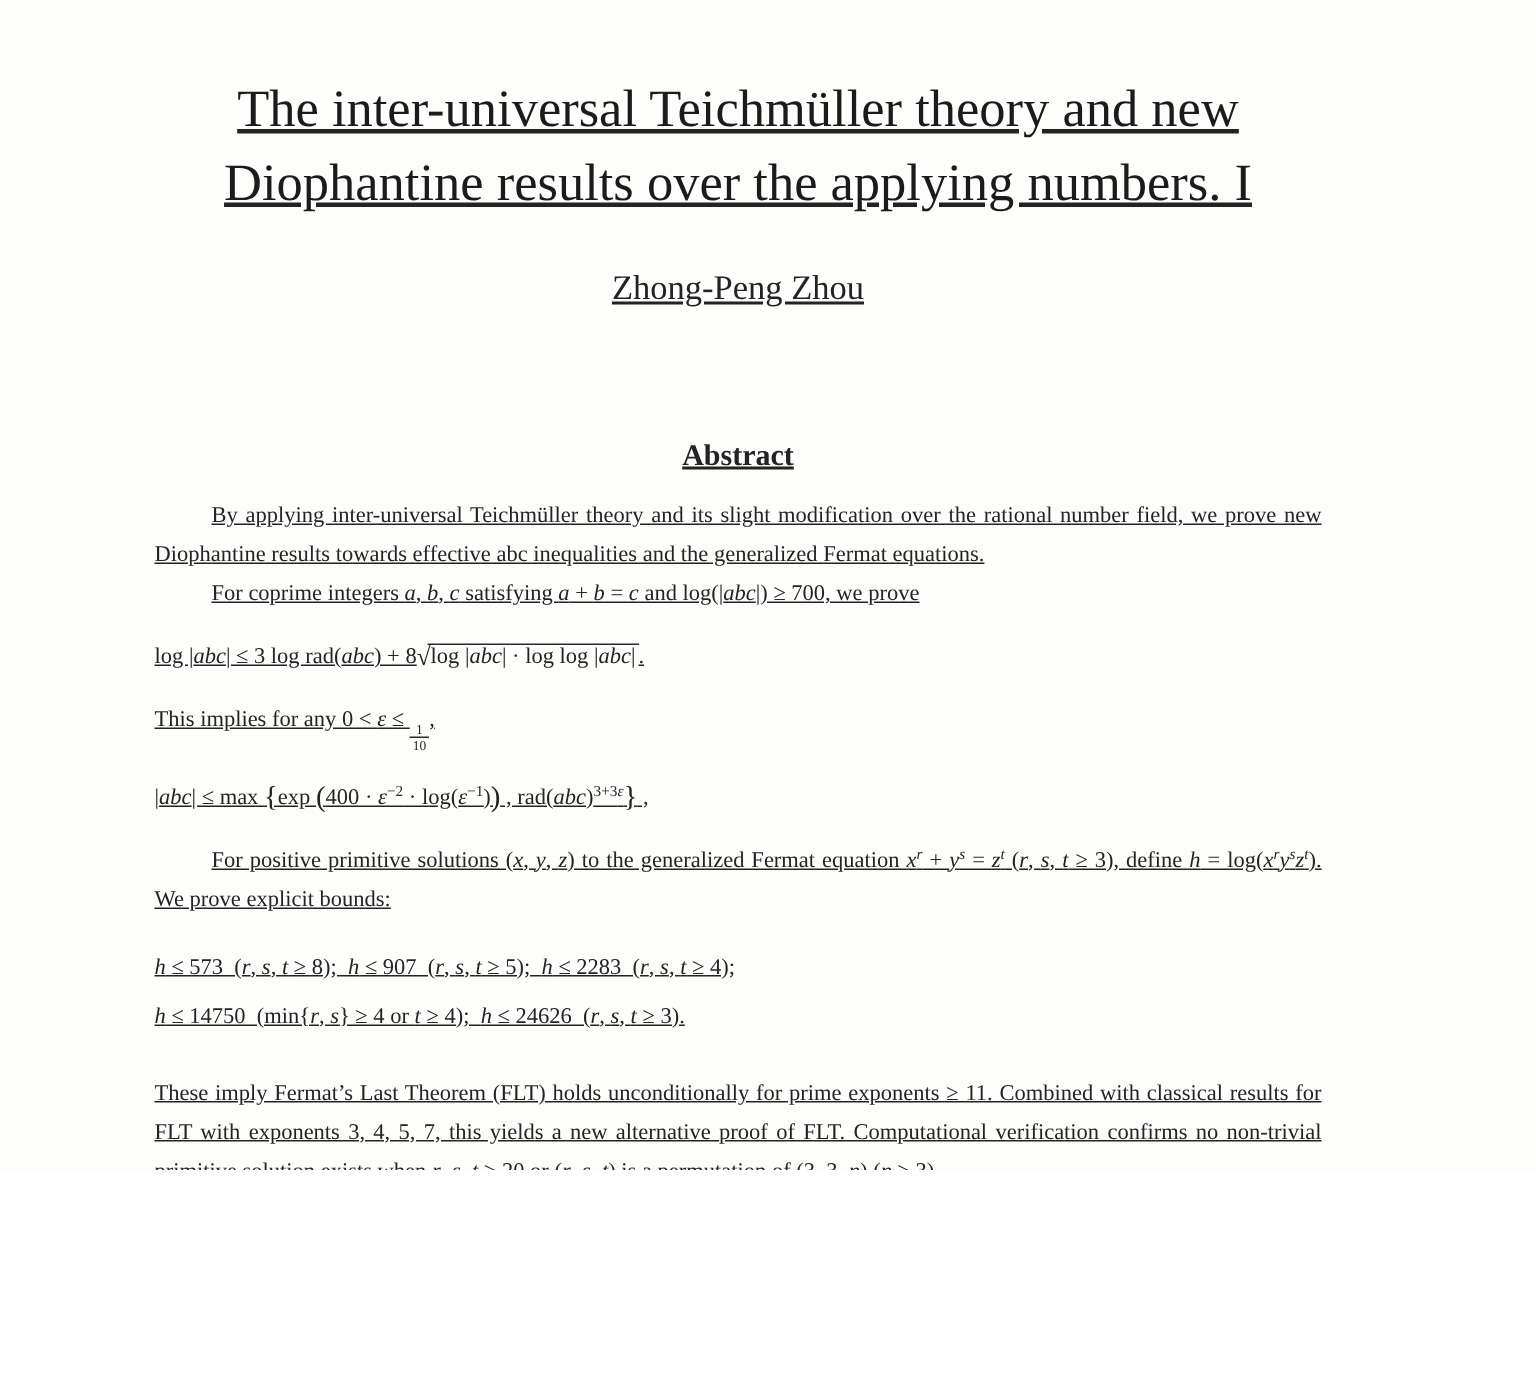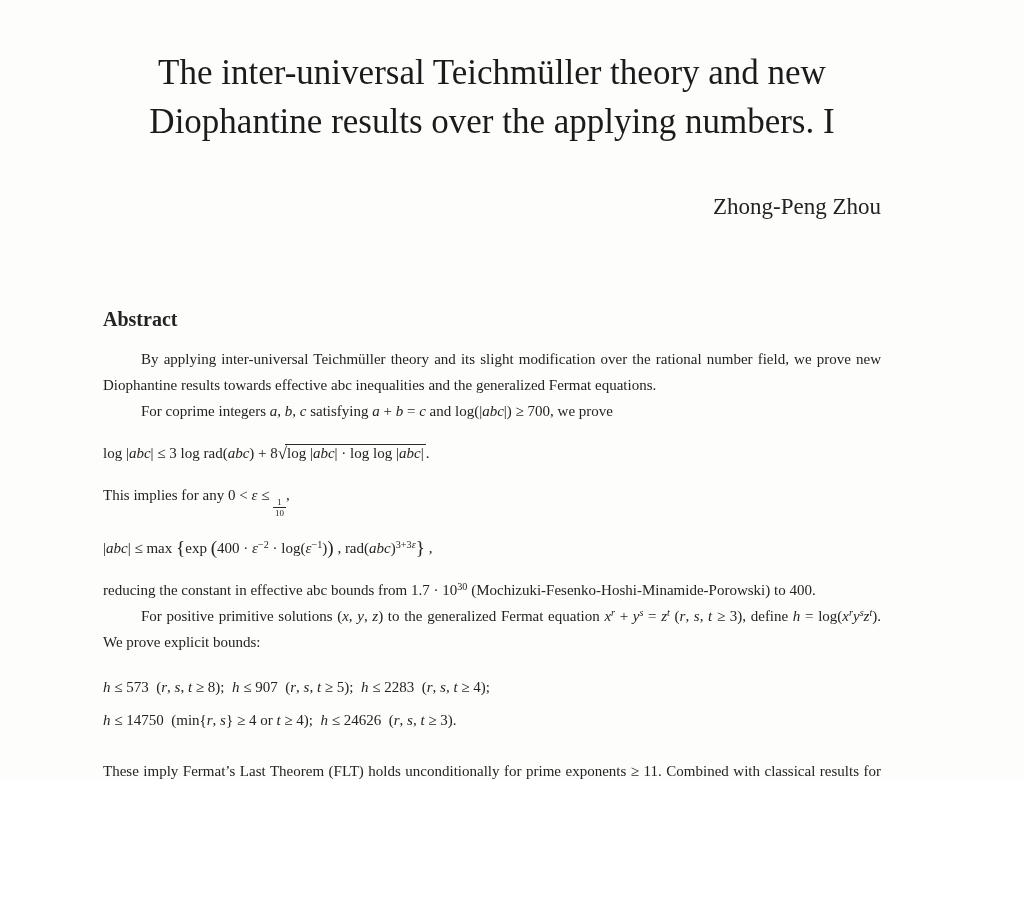--- a/index.html
+++ b/index.html
@@ -4,26 +4,26 @@
 <style>
   html,body { margin:0; padding:0; }
   body {
     width:1024px; height:920px;
     background:#ffffff;
     font-family:"Liberation Serif","DejaVu Serif",serif;
     color:#232323;
   }
   .page {
     position:relative; width:1024px; height:780px;
-    background:#fdfdfc; overflow:hidden;
+    background:#fdfdfc; overflow:hidden;text-decoration:underline;
   }
   .content { margin-left:103px; width:778px; }
   .title { padding-top:48px; text-align:center; font-size:35px; line-height:49px; color:#1b1b1b; }
-  .author { margin-top:48px; text-align:right; font-size:23px; }
-  .abstract-heading { margin-top:88px; font-size:20px; font-weight:700; }
+  .author { margin-top:33px; text-align:center; font-size:23px; }
+  .abstract-heading { margin-top:88px; text-align:center; font-size:20px; font-weight:700; }
   .abstract { margin-top:15px; font-size:15px; line-height:26px; text-align:justify; }
   .para { margin:0; }
   .para.indent { text-indent:38px; }
   .display { text-align:left; margin:14px 0; line-height:30px; }
   .bounds { text-align:left; line-height:33px; margin:16px 0 21px; }
   i { font-style:italic; }
   sup { font-size:0.68em; line-height:0; vertical-align:0.5em; }
   sup i { font-style:italic; }
   .big { font-size:1.28em; line-height:0; vertical-align:-0.06em; }
   .sqrt { display:inline-block; white-space:nowrap; }
@@ -50,21 +50,20 @@
 
     <div class="abstract">
       <p class="para indent">By applying inter-universal Teichmüller theory and its slight modification over the rational number field, we prove new Diophantine results towards effective abc inequalities and the generalized Fermat equations.</p>
       <p class="para indent">For coprime integers <i>a</i>, <i>b</i>, <i>c</i> satisfying <i>a</i> + <i>b</i> = <i>c</i> and log(|<i>abc</i>|) ≥ 700, we prove</p>
       <div class="display">log |<i>abc</i>| ≤ 3 log rad(<i>abc</i>) + 8<span class="sqrt"><span class="radical">√</span><span class="radicand">log |<i>abc</i>| · log log |<i>abc</i>|</span></span>.</div>
       <p class="para">This implies for any 0 &lt; <i>ε</i> ≤ <span class="frac">
             <span class="num">1</span>
             <span class="den">10</span>
           </span>,</p>
       <div class="display">|<i>abc</i>| ≤ max <span class="big">{</span>exp <span class="big">(</span>400 · <i>ε</i><sup>−2</sup> · log(<i>ε</i><sup>−1</sup>)<span class="big">)</span> ,  rad(<i>abc</i>)<sup>3+3<i>ε</i></sup><span class="big">}</span> ,</div>
-      <p class="para">reducing the constant in effective abc bounds from 1.7 · 10<sup>30</sup> (Mochizuki-Fesenko-Hoshi-Minamide-Porowski) to 400.</p>
       <p class="para indent">For positive primitive solutions (<i>x</i>, <i>y</i>, <i>z</i>) to the generalized Fermat equation <i>x</i><sup><i>r</i></sup> + <i>y</i><sup><i>s</i></sup> = <i>z</i><sup><i>t</i></sup> (<i>r</i>, <i>s</i>, <i>t</i> ≥ 3), define <i>h</i> = log(<i>x</i><sup><i>r</i></sup><i>y</i><sup><i>s</i></sup><i>z</i><sup><i>t</i></sup>). We prove explicit bounds:</p>
       <div class="bounds">
         <div><i>h</i> ≤ 573 (<i>r</i>, <i>s</i>, <i>t</i> ≥ 8); <i>h</i> ≤ 907 (<i>r</i>, <i>s</i>, <i>t</i> ≥ 5); <i>h</i> ≤ 2283 (<i>r</i>, <i>s</i>, <i>t</i> ≥ 4);</div>
         <div><i>h</i> ≤ 14750 (min{<i>r</i>, <i>s</i>} ≥ 4 or <i>t</i> ≥ 4); <i>h</i> ≤ 24626 (<i>r</i>, <i>s</i>, <i>t</i> ≥ 3).</div>
       </div>
       <p class="para">These imply Fermat’s Last Theorem (FLT) holds unconditionally for prime exponents ≥ 11. Combined with classical results for FLT with exponents 3, 4, 5, 7, this yields a new alternative proof of FLT. Computational verification confirms no non-trivial primitive solution exists when <i>r</i>, <i>s</i>, <i>t</i> ≥ 20 or (<i>r</i>, <i>s</i>, <i>t</i>) is a permutation of (3, 3, <i>n</i>) (<i>n</i> ≥ 3).</p>
     </div>
 
   </div>
 </div>

